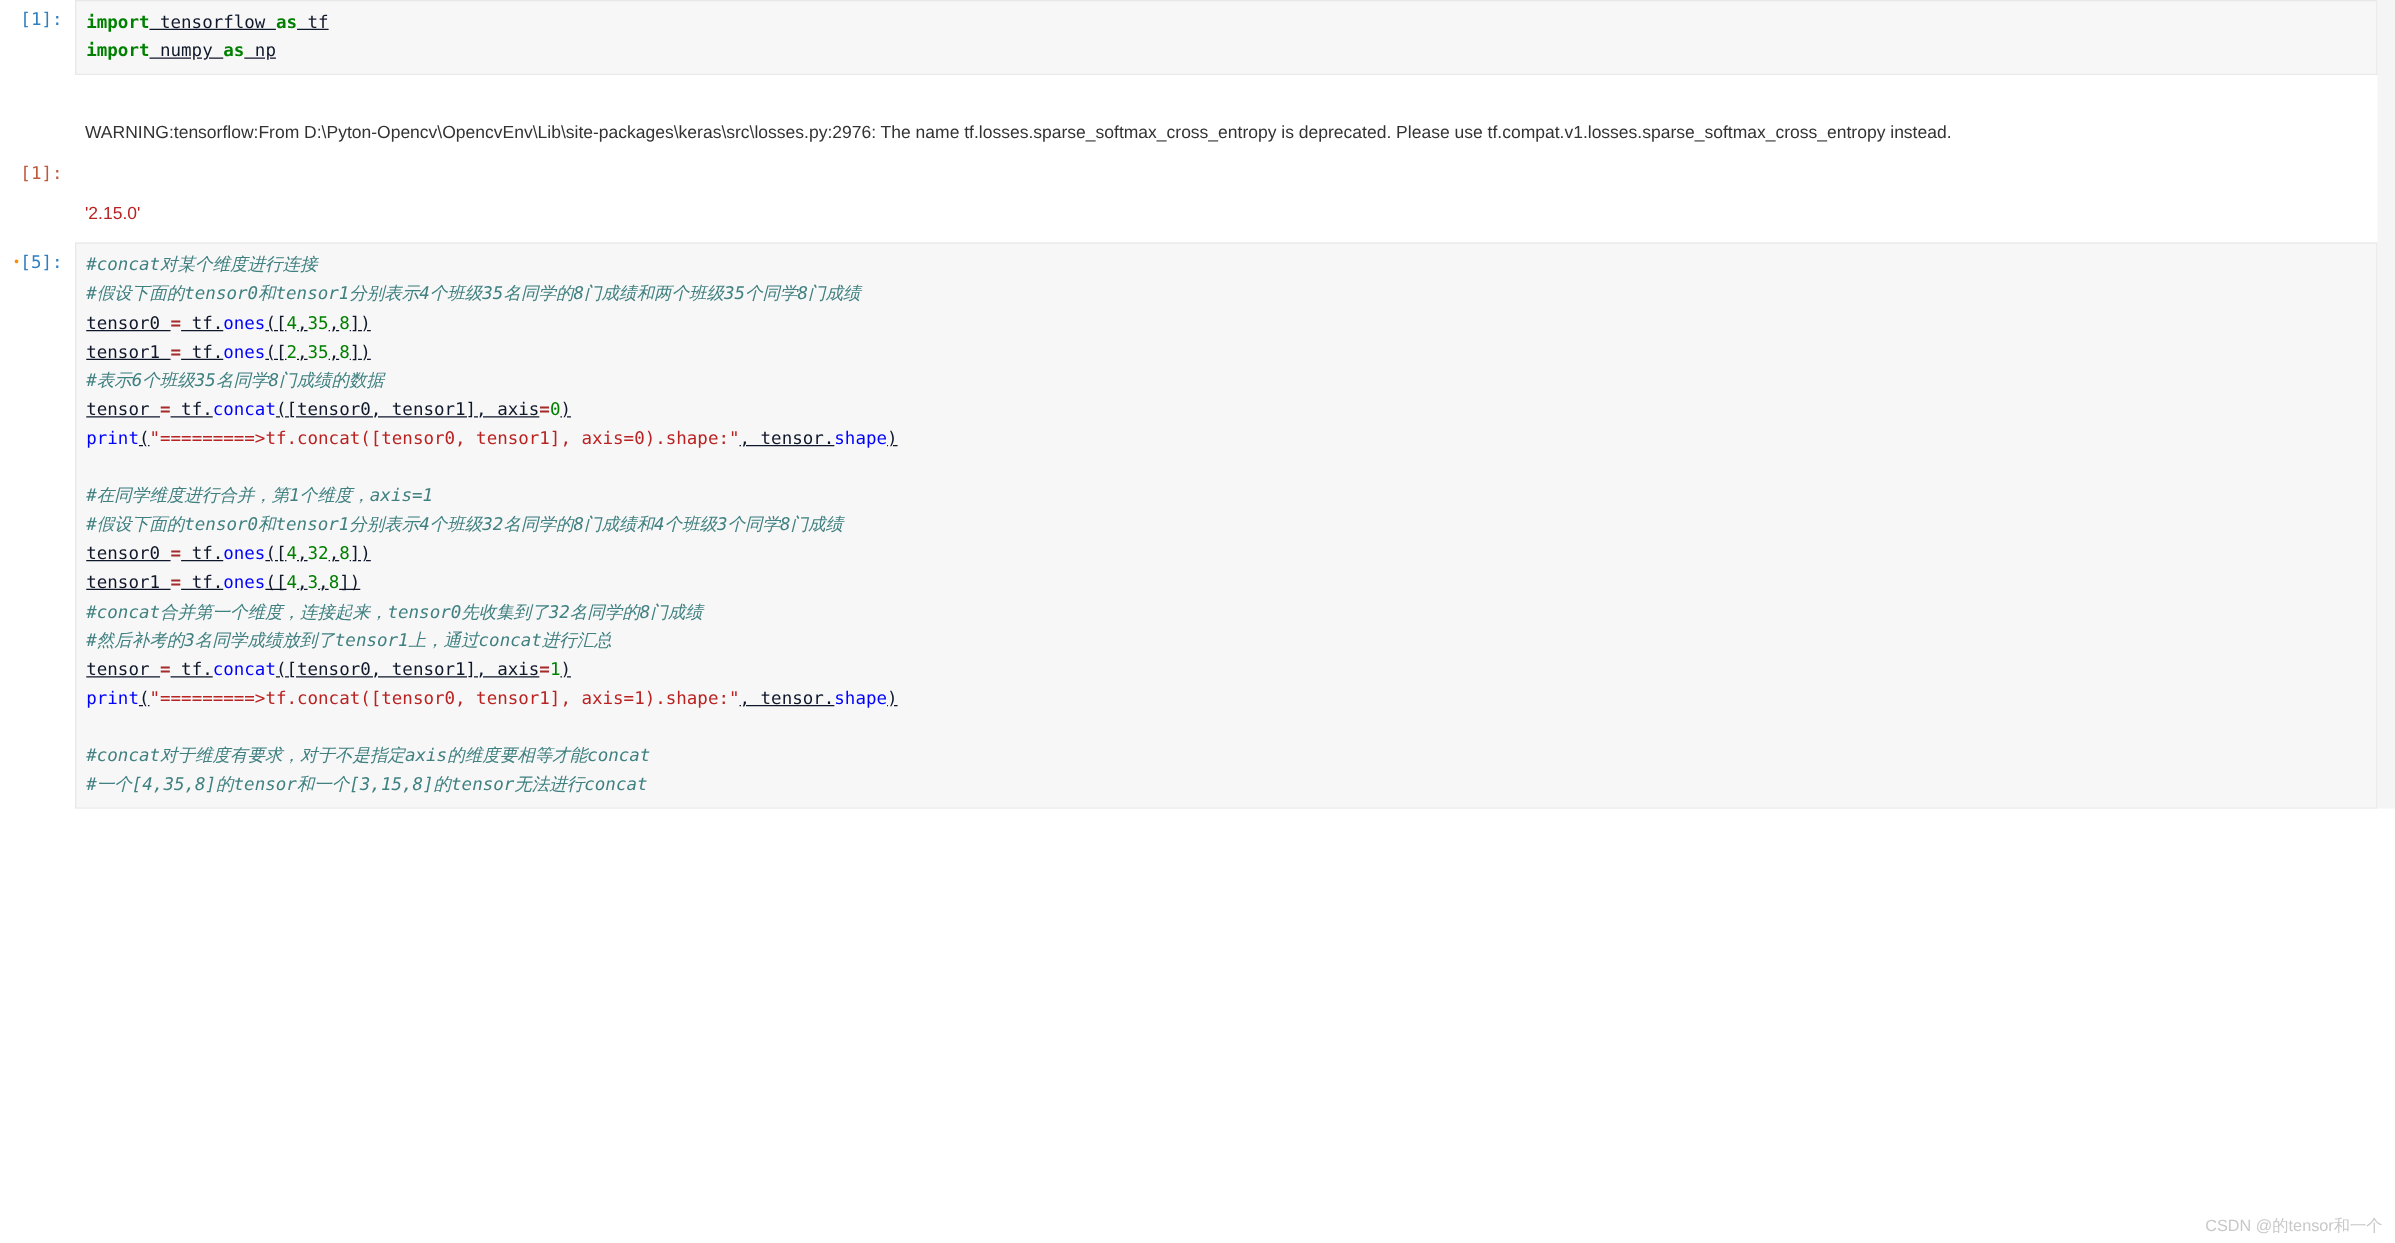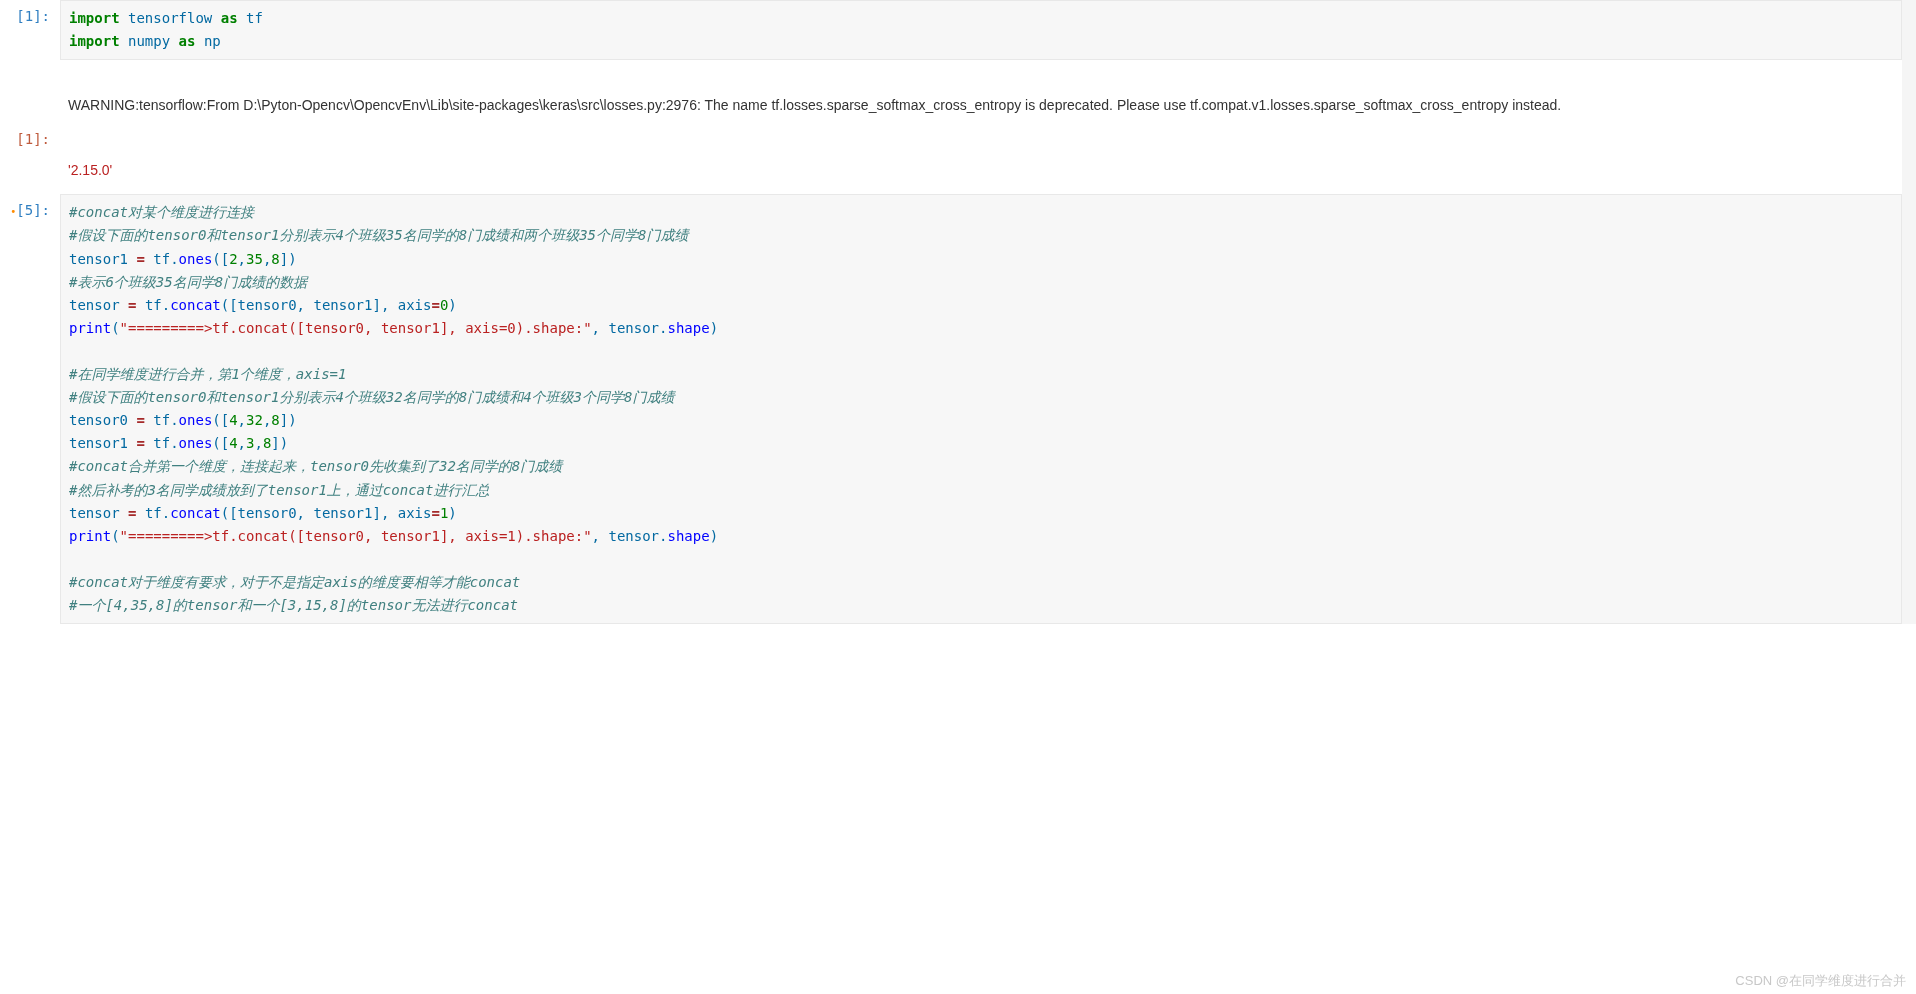--- a/index.html
+++ b/index.html
@@ -41,21 +41,21 @@
   white-space: pre;
   font-family: 'Consolas', 'Monaco', monospace;
 }
 .output-line {
   white-space: pre;
   font-family: Liberation Sans, sans-serif;
   color: #333;
   margin-top: 24px;
 }
 .kw { color: #008000; font-weight: bold; }
-.nm { color: #0369a1; }
+.nm { color: #0f172a; text-decoration: underline; }
 .op { color: #a52a2a; font-weight: bold; }
 .fn { color: #0000ff; }
 .num { color: #008000; }
 .str { color: #ba2121; }
 .cmt { color: #408080; font-style: italic; }
 .attr { color: #0000ff; }
 .watermark {
   position: fixed;
   bottom: 4px;
   right: 10px;
@@ -98,20 +98,21 @@
   <div class="content" style="padding-top:12px;padding-bottom:12px;">
     <div class="output-line" style="color:#ba2121;">'2.15.0'</div>
   </div>
 </div>
 
 <div class="cell input-cell">
   <div class="prompt"><span class="modified">•</span><span>[5]: </span></div>
   <div class="content">
     <div class="code-line"><span class="cmt">#concat对某个维度进行连接</span></div>
     <div class="code-line"><span class="cmt">#假设下面的tensor0和tensor1分别表示4个班级35名同学的8门成绩和两个班级35个同学8门成绩</span></div>
+    <div class="code-line"><span class="nm">tensor0 </span><span class="op">=</span><span class="nm"> tf.</span><span class="fn">ones</span><span class="nm">([</span><span class="num">4</span><span class="nm">,</span><span class="num">35</span><span class="nm">,</span><span class="num">8</span><span class="nm">])</span></div>
     <div class="code-line"><span class="nm">tensor1 </span><span class="op">=</span><span class="nm"> tf.</span><span class="fn">ones</span><span class="nm">([</span><span class="num">2</span><span class="nm">,</span><span class="num">35</span><span class="nm">,</span><span class="num">8</span><span class="nm">])</span></div>
     <div class="code-line"><span class="cmt">#表示6个班级35名同学8门成绩的数据</span></div>
     <div class="code-line"><span class="nm">tensor </span><span class="op">=</span><span class="nm"> tf.</span><span class="fn">concat</span><span class="nm">([tensor0, tensor1], axis</span><span class="op">=</span><span class="num">0</span><span class="nm">)</span></div>
     <div class="code-line"><span class="fn">print</span><span class="nm">(</span><span class="str">"=========&gt;tf.concat([tensor0, tensor1], axis=0).shape:"</span><span class="nm">, tensor.</span><span class="attr">shape</span><span class="nm">)</span></div>
     <div class="code-line">&nbsp;</div>
     <div class="code-line"><span class="cmt">#在同学维度进行合并，第1个维度，axis=1</span></div>
     <div class="code-line"><span class="cmt">#假设下面的tensor0和tensor1分别表示4个班级32名同学的8门成绩和4个班级3个同学8门成绩</span></div>
     <div class="code-line"><span class="nm">tensor0 </span><span class="op">=</span><span class="nm"> tf.</span><span class="fn">ones</span><span class="nm">([</span><span class="num">4</span><span class="nm">,</span><span class="num">32</span><span class="nm">,</span><span class="num">8</span><span class="nm">])</span></div>
     <div class="code-line"><span class="nm">tensor1 </span><span class="op">=</span><span class="nm"> tf.</span><span class="fn">ones</span><span class="nm">([</span><span class="num">4</span><span class="nm">,</span><span class="num">3</span><span class="nm">,</span><span class="num">8</span><span class="nm">])</span></div>
     <div class="code-line"><span class="cmt">#concat合并第一个维度，连接起来，tensor0先收集到了32名同学的8门成绩</span></div>
@@ -123,13 +124,13 @@
     <div class="code-line"><span class="cmt">#一个[4,35,8]的tensor和一个[3,15,8]的tensor无法进行concat</span></div>
   </div>
 </div>
 
 
 </div>
 </div>
 <div class="scrollgap"></div>
 </div>
 
-<div class="watermark">CSDN @在同学维度进行合并</div>
+<div class="watermark">CSDN @的tensor和一个</div>
 
 </body></html>

